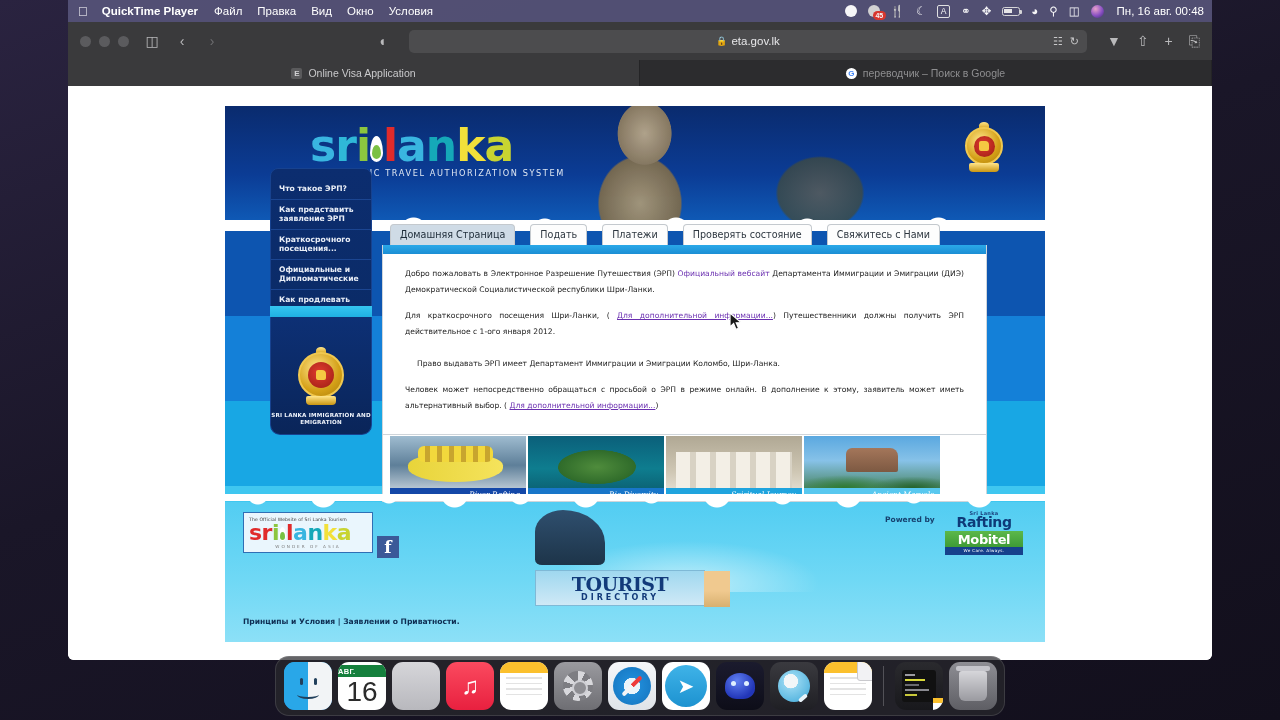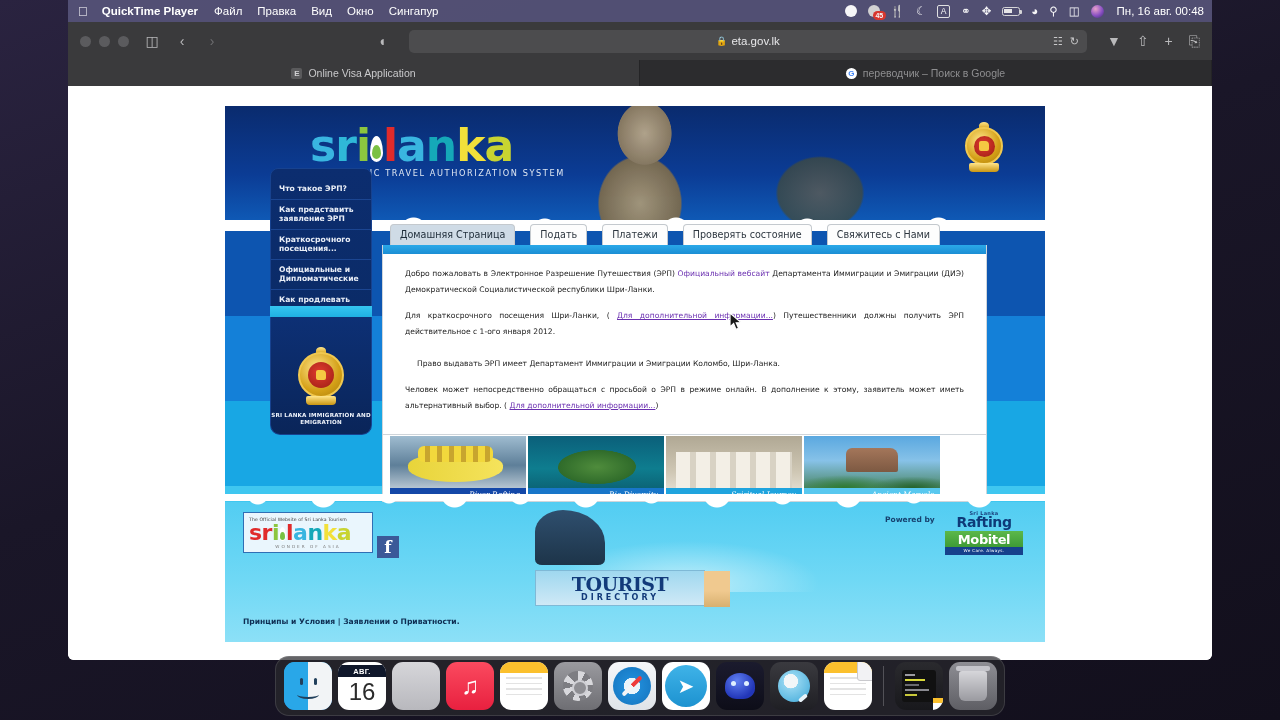--- a/index.html
+++ b/index.html
@@ -417,22 +417,22 @@
     font-size: 24px; color: #fff; overflow: hidden; flex: 0 0 auto;
   }
   .d-finder { background: linear-gradient(180deg,#2aa9ea,#1b7fd0); }
   .d-finder .face { position:absolute; left:0; top:0; width:100%; height:100%;
     background: linear-gradient(90deg,#29a7e8 0 50%, #f2f4f6 50% 100%); }
   .d-finder .eyes { position:absolute; top:16px; width:100%; display:flex; justify-content:space-around; padding:0 10px; }
   .d-finder .eye { width:3px; height:7px; background:#22405c; border-radius:2px; }
   .d-finder .smile { position:absolute; bottom:11px; left:13px; width:22px; height:9px;
     border-bottom:2px solid #22405c; border-radius: 0 0 50% 50%; }
   .d-cal { background:#fff; flex-direction: column; }
-  .d-cal .m { background:#0f172a; color:#fff; font-size:7.5px; font-weight:bold; width:100%; text-align:center; padding:1.5px 0; letter-spacing:.3px;}
-  .d-cal .d { color:#2b2b2b; font-size:24px; font-weight:300; line-height:30px; }
+  .d-cal .m { background:#15803d; color:#fff; font-size:7.5px; font-weight:bold; width:100%; padding:1.5px 0; letter-spacing:.3px;}
+  .d-cal .d { color:#2b2b2b; font-size:28px; font-weight:300; line-height:30px; }
   .d-lp { background: linear-gradient(180deg,#d6d6da,#b8b8bd); display:grid;
           grid-template-columns: repeat(3,1fr); gap:3px; padding:8px; }
   .d-lp i { border-radius:3px; display:block; }
   .d-music { background: linear-gradient(180deg,#fb4a5f,#e8203f); }
   .d-notes { background: #fff; flex-direction:column; justify-content:flex-start; }
   .d-notes .top { background:#fbc02d; height:11px; width:100%; }
   .d-notes .lines { width:100%; padding:4px 6px; }
   .d-notes .lines i { display:block; height:1.5px; background:#e3e3e3; margin-bottom:4px; }
   .d-sys { background: linear-gradient(180deg,#9a9a9f,#6e6e73); }
   .d-sys .gear { width:30px; height:30px; border-radius:50%;
@@ -486,21 +486,21 @@
 
 <div id="desktop"></div>
 
 <div id="menubar">
   <span class="apple"></span>
   <span class="appname">QuickTime Player</span>
   <span class="mi">Файл</span>
   <span class="mi">Правка</span>
   <span class="mi">Вид</span>
   <span class="mi">Окно</span>
-  <span class="mi">Сингапур</span>
+  <span class="mi">Условия</span>
   <span class="spacer"></span>
   <span class="ri">
       <span class="glyph-circle"></span>
     </span>
   <span class="ri badge-rec">
     <span class="glyph-circle dark"></span>
     <span class="badge-num">45</span>
   </span>
   <span class="ri">🍴</span>
   <span class="ri">☾</span>

